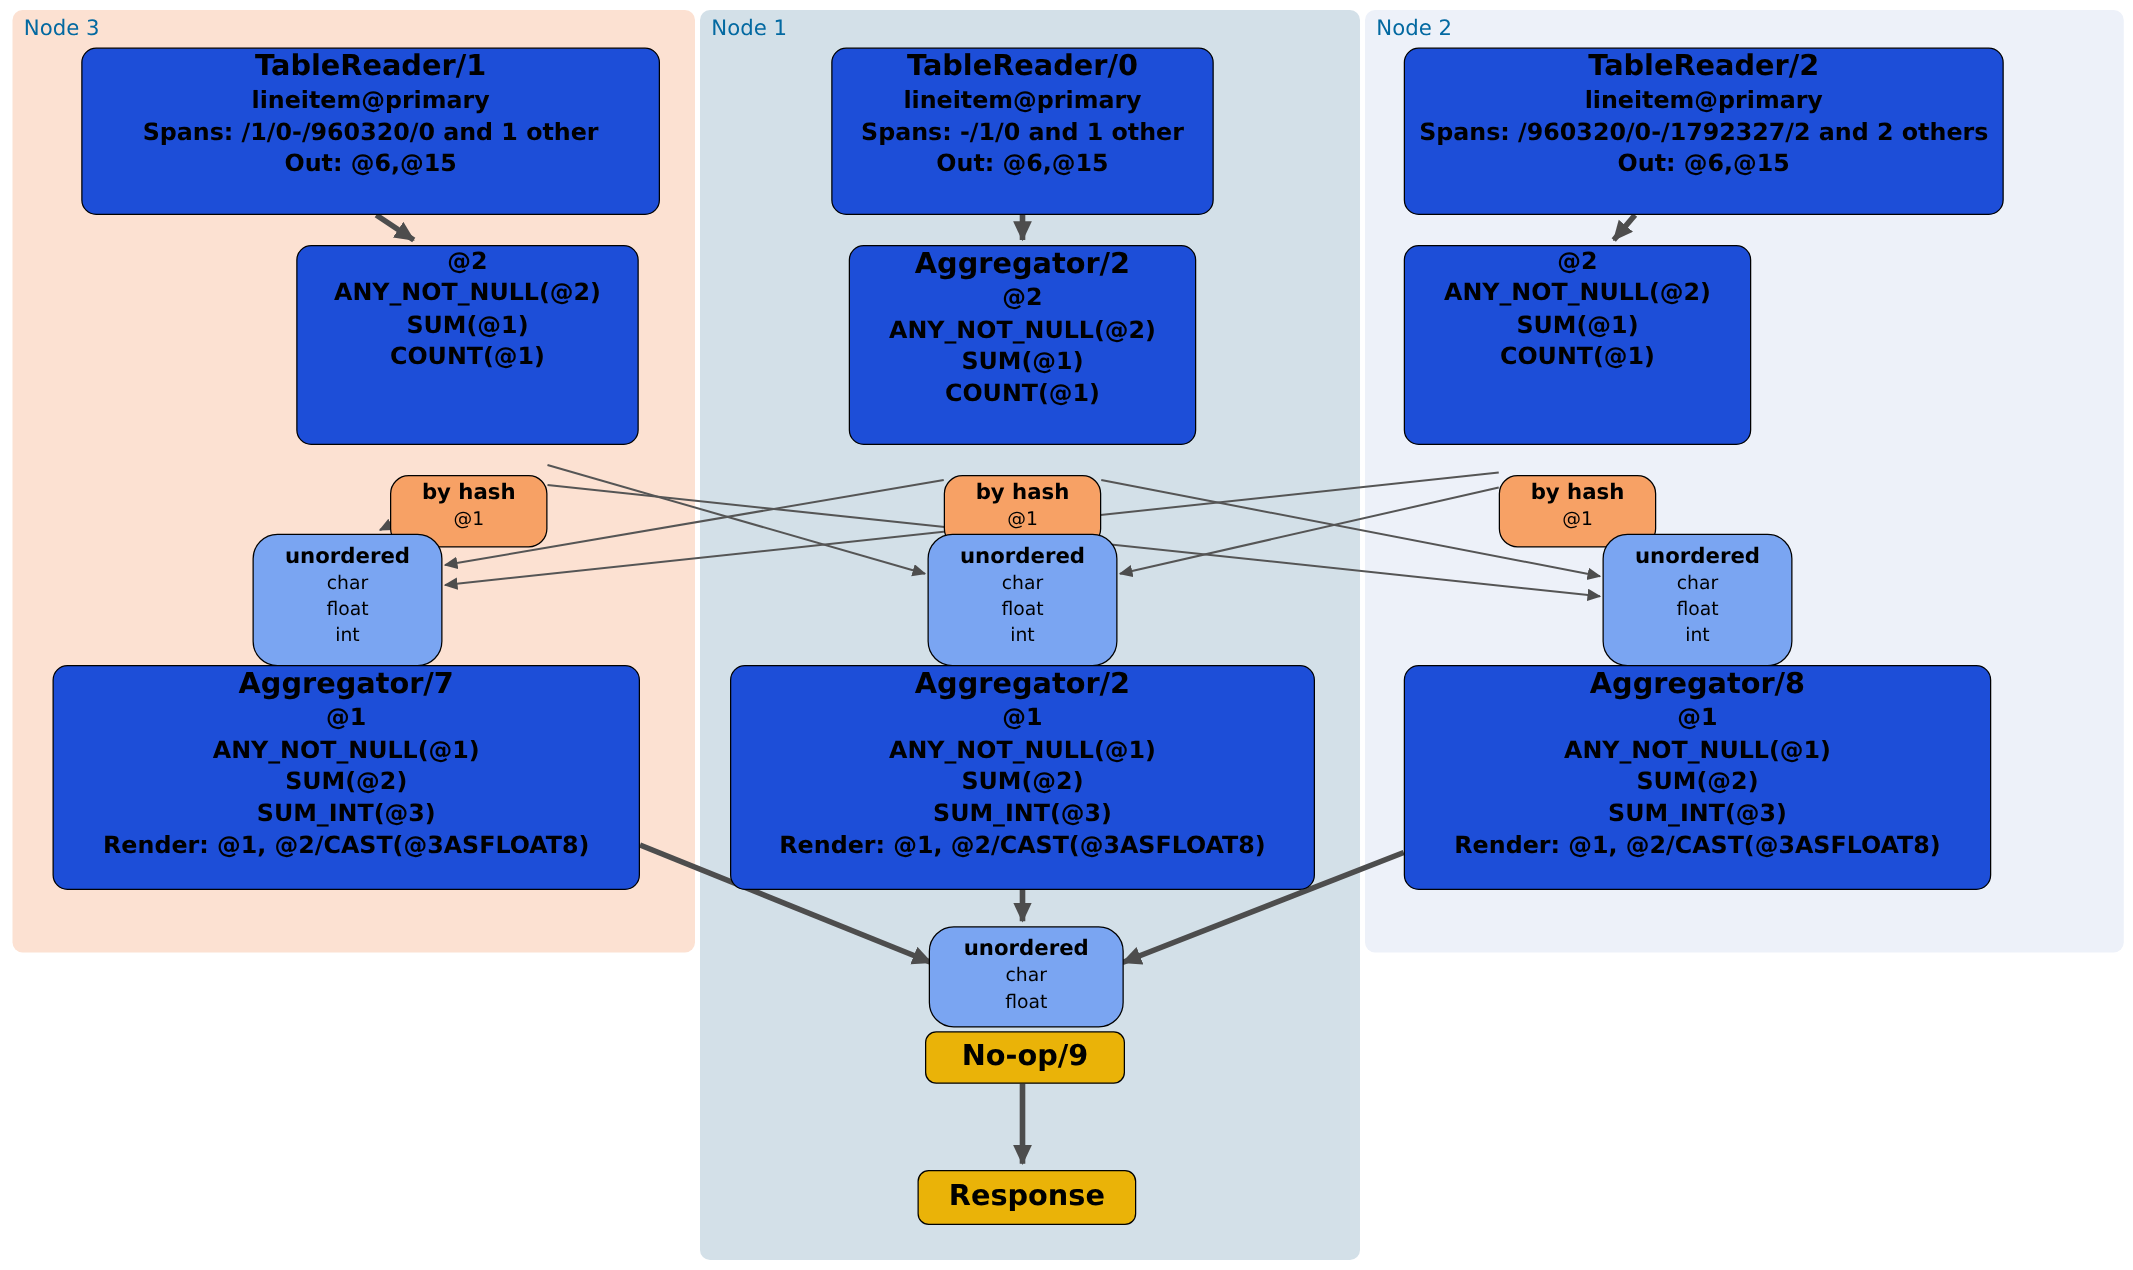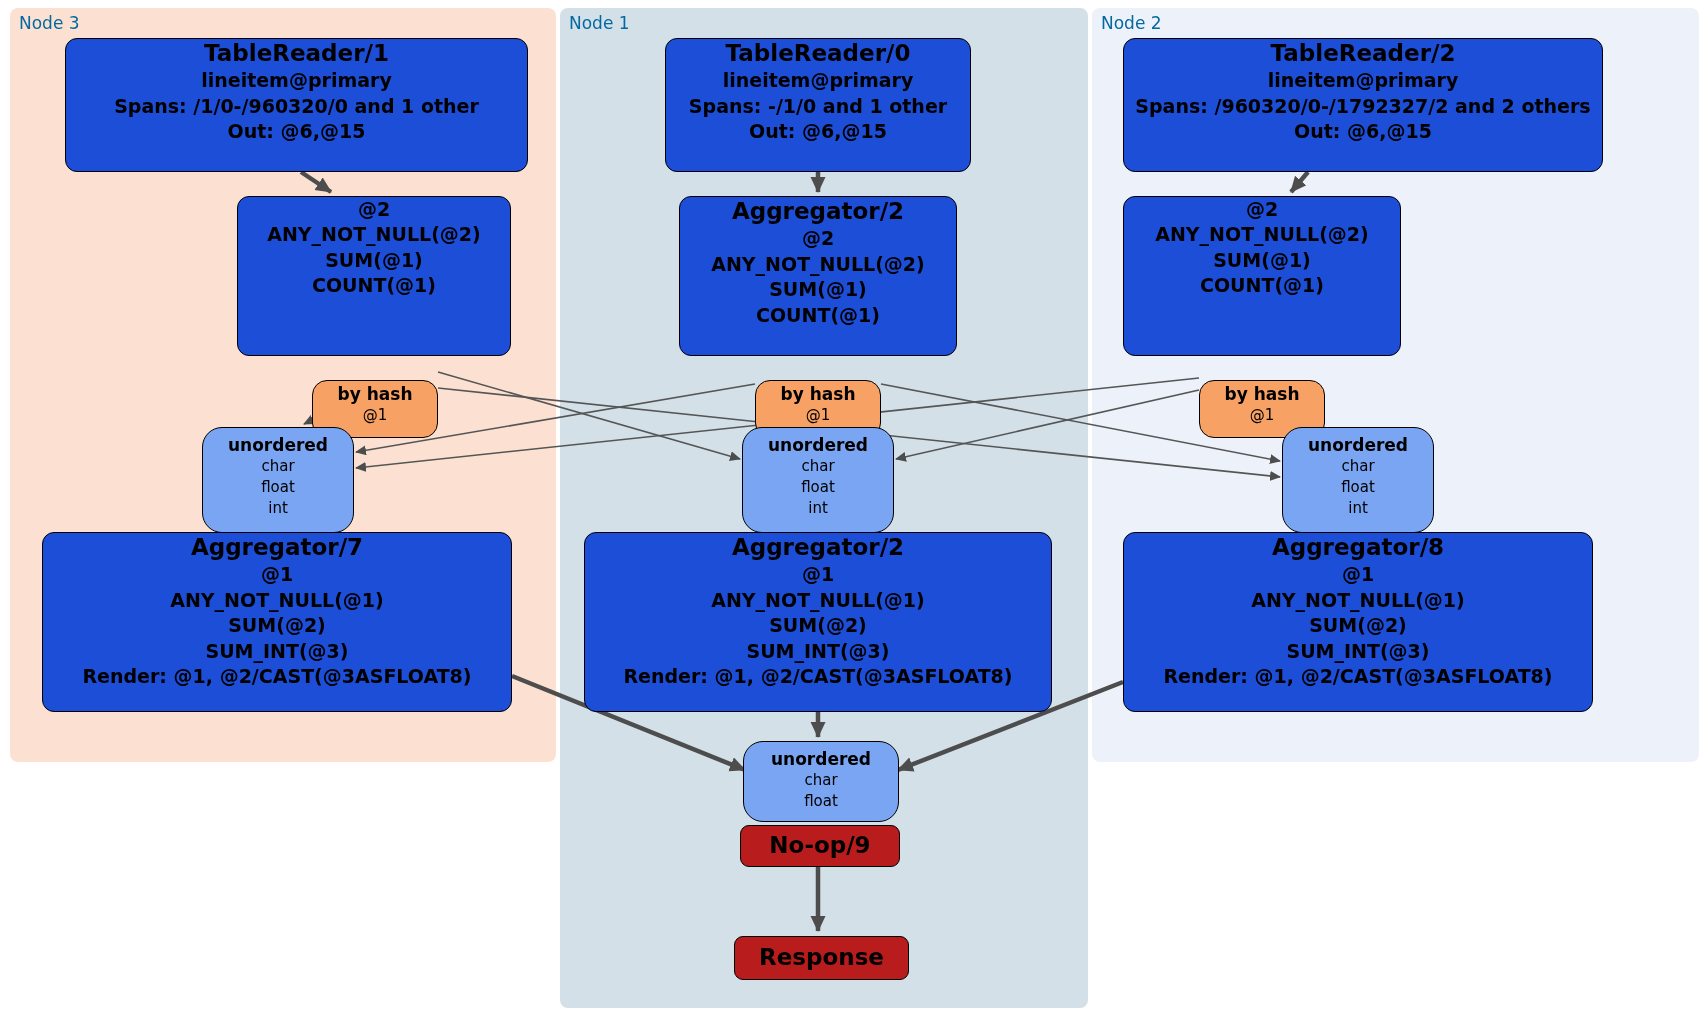--- a/index.html
+++ b/index.html
@@ -16,21 +16,21 @@
 
   svg.edges { position:absolute; left:0; top:0; z-index:1; }
 
   .box {
     position:absolute; box-sizing:border-box; z-index:2;
     border:1.7px solid #000; text-align:center;
   }
   .pbox  { background:#1d4ed8; border-radius:12px; padding-top:0; }
   .router{ background:#f7a165; border-radius:15px; padding-top:3px;margin-top:40px; }
   .sync  { background:#7aa5f2; border-radius:20px; padding-top:7px; }
-  .plain { background:#b91c1c; border-radius:9px; display:flex; align-items:center; justify-content:center; }
+  .plain { background:#eab308; border-radius:9px; display:flex; align-items:center; justify-content:center; }
 
   .btitle  { font-size:23px; font-weight:bold; line-height:1.28; white-space:nowrap; }
   .blines  { font-size:19px; line-height:1.34; white-space:pre-line;font-weight:bold; }
   .stitle  { font-size:17px; font-weight:bold; line-height:1.25; }
   .slines  { font-size:15px; line-height:1.38; white-space:pre-line; }
 </style>
 </head>
 <body>
 
 <div class="canvas">

